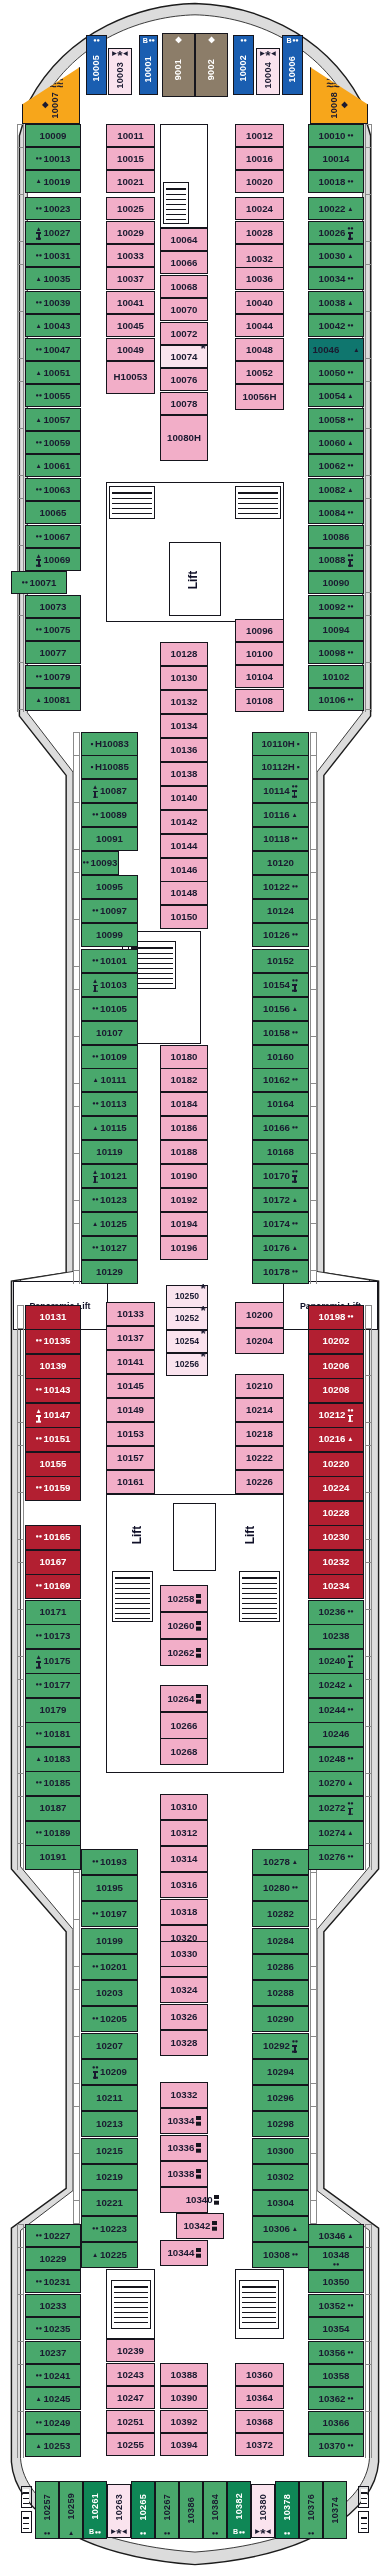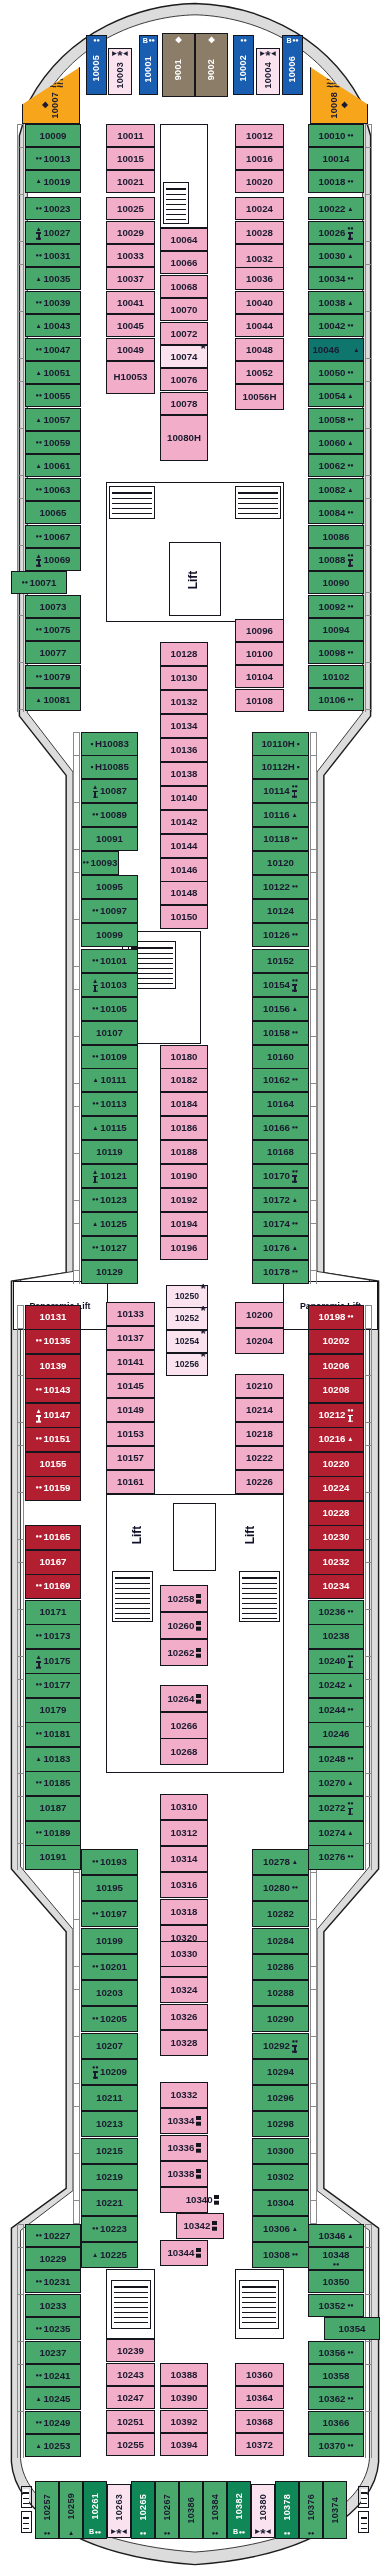--- a/index.html
+++ b/index.html
@@ -1355,21 +1355,21 @@
       </div>
       <div class="cab" style="left: 308px; top: 2270px; width: 56px; height: 23.4px; background: rgb(73, 168, 108);">
         <span class="num">10350</span>
       </div>
       <div class="cab" style="left: 308px; top: 2294px; width: 56px; height: 23.4px; background: rgb(73, 168, 108);">
         <span class="num">10352</span>
         <span class="sy">
           <span class="d">●●</span>
         </span>
       </div>
-      <div class="cab" style="left: 324px; top: 2317px; width: 56px; height: 23.4px; background: rgb(73, 168, 108);">
+      <div class="cab" style="left: 308px; top: 2317px; width: 56px; height: 23.4px; background: rgb(73, 168, 108);">
         <span class="num">10354</span>
       </div>
       <div class="cab" style="left: 308px; top: 2341px; width: 56px; height: 23.4px; background: rgb(73, 168, 108);">
         <span class="num">10356</span>
         <span class="sy">
           <span class="d">●●</span>
         </span>
       </div>
       <div class="cab" style="left: 308px; top: 2364px; width: 56px; height: 23.4px; background: rgb(73, 168, 108);">
         <span class="num">10358</span>

